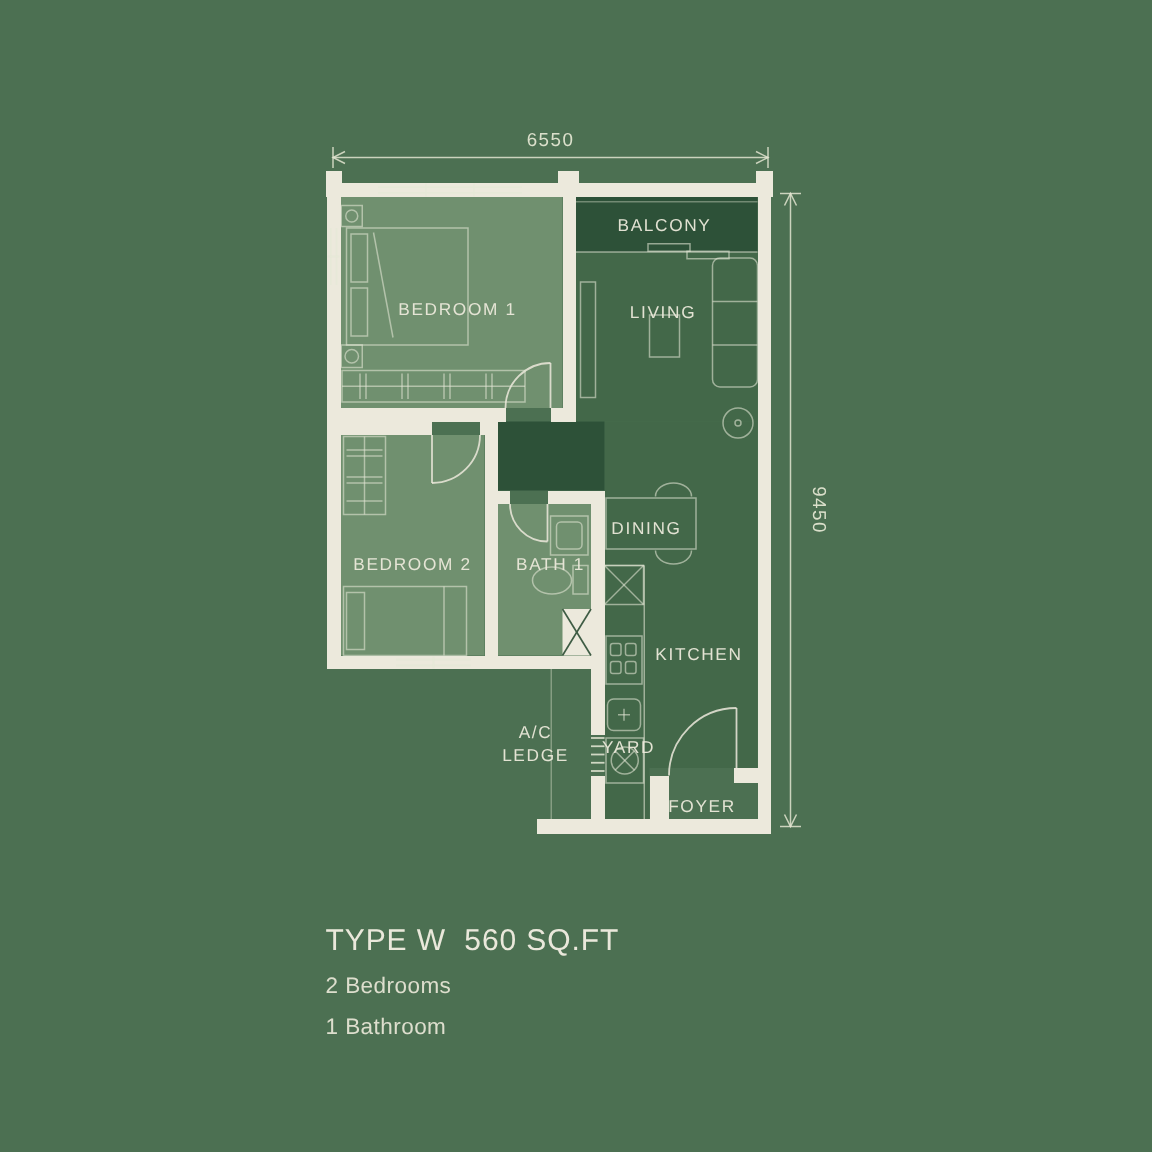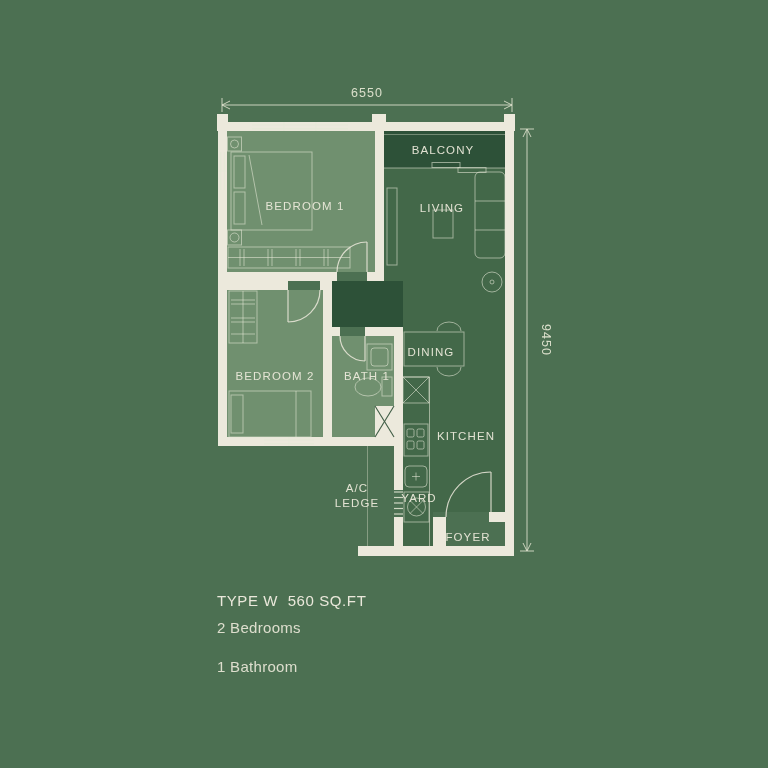--- a/index.html
+++ b/index.html
@@ -19,25 +19,25 @@
   .furn-soft{stroke:rgba(228,231,213,.38);fill:none;stroke-width:1;}
   .door{stroke:rgba(236,233,220,.85);fill:none;stroke-width:1.2;}
   .win{stroke:rgba(230,233,215,.85);fill:none;stroke-width:1.2;}
   .dim{stroke:rgba(226,228,208,.85);fill:none;stroke-width:1;}
   .dimtext{fill:rgba(230,232,213,.92);font-family:"Liberation Sans",sans-serif;
            font-size:12.5px;letter-spacing:1px;}
   .lbl{fill:rgba(235,233,218,.95);font-family:"Liberation Sans",sans-serif;
        font-size:11.5px;letter-spacing:1.1px;}
   .ductx{stroke:#3E5C44;stroke-width:1.1;fill:none;}
   .details{position:absolute;left:217px;top:592px;color:var(--ink,#EAE8DB);}
-  .details .title{font-size:15px;letter-spacing:.6px;font-weight:500;white-space:pre;}
+  .details .title{font-size:20px;letter-spacing:.6px;font-weight:500;white-space:pre;margin-top:24px;}
   .details .sub{font-size:15px;letter-spacing:.3px;margin-top:0;
                 color:rgba(233,231,216,.92);white-space:pre;}
   .details .sub.first{margin-top:10px;}
-  .details .sub.second{margin-top:22px;}
+  .details .sub.second{margin-top:10px;}
 </style>
 </head>
 <body>
 
 <div class="canvas">
   <svg width="768" height="768" viewBox="0 0 768 768">
 
     <g>
       <rect class="fill-darker" x="384" y="131" width="121" height="37"></rect>
       <rect class="fill-dark" x="384" y="168" width="121" height="113"></rect>

